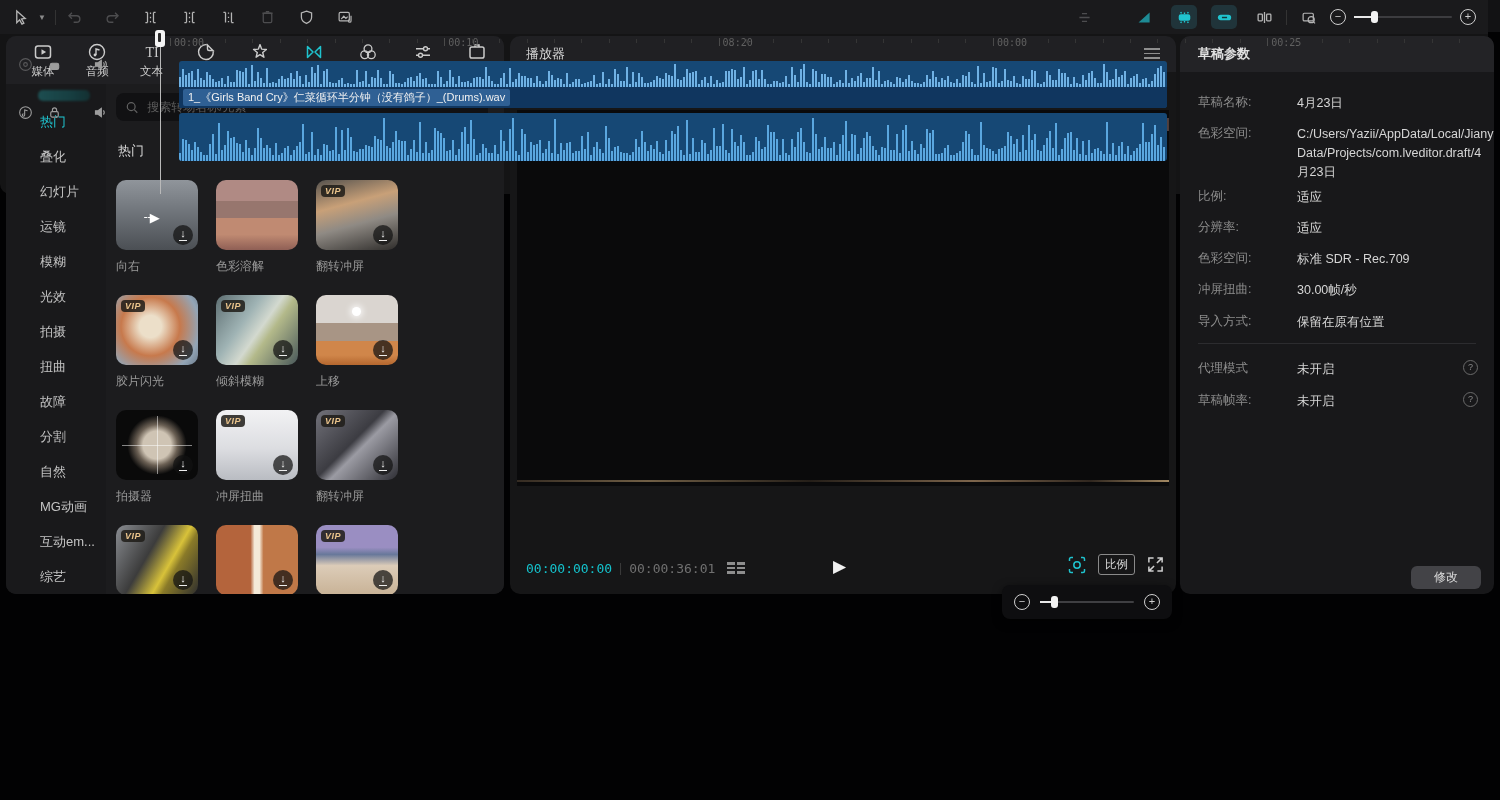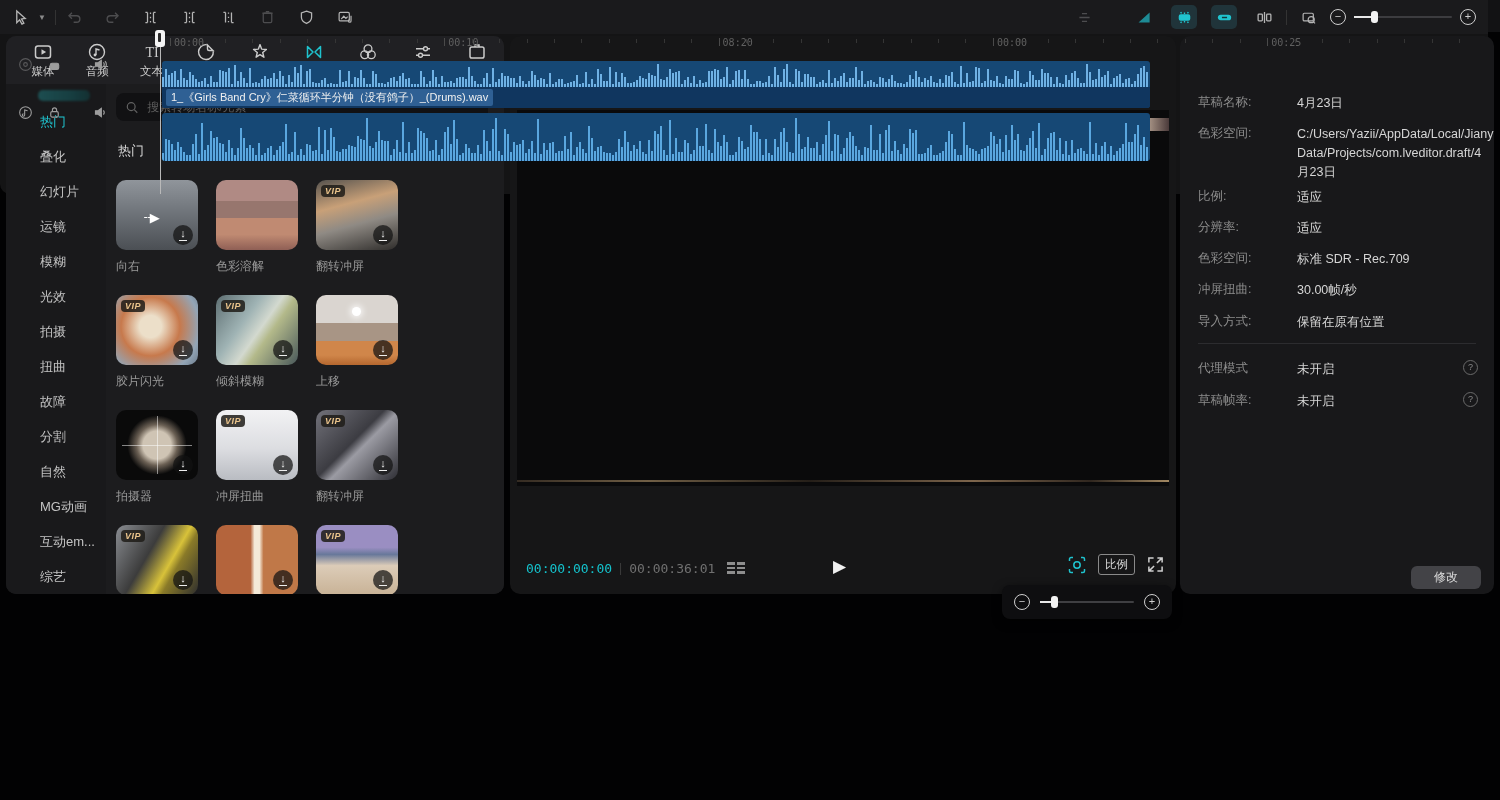--- a/index.html
+++ b/index.html
@@ -120,21 +120,21 @@
   #tl-ruler{position:absolute;left:0;top:34px;width:1488px;height:18px;}
   .rtick{position:absolute;top:4px;width:1px;height:8px;background:#4a4a4a;}
   .rtick.minor{height:4px;background:#353535;top:5px;}
   .rlabel{position:absolute;top:3px;font-size:10px;color:#606060;font-family:"DejaVu Sans Mono",monospace;}
   .playhead-line{position:absolute;left:160px;top:46px;width:1px;height:148px;background:#b9b9b9;z-index:5;}
   .playhead-head{position:absolute;left:155px;top:30px;width:10px;height:17px;background:#f4f4f4;border-radius:3px;z-index:6;}
   .playhead-head::after{content:"";position:absolute;left:3px;top:3px;width:2.5px;height:9px;background:#2a2a2a;border-radius:1px;}
   .thdr{position:absolute;display:flex;align-items:center;gap:14px;color:#9d9d9d;}
   .thdr svg{width:15px;height:15px;}
   .thdr .dim{color:#58585a;}
-  .clip{position:absolute;left:162px;width:988px;background:#164875;border-radius:3px;overflow:hidden;}
+  .clip{position:absolute;left:179px;width:988px;background:#164875;border-radius:3px;overflow:hidden;}
   #clip1{top:61px;height:47px;}
   #clip2{top:113px;height:48px;}
   .waveband{position:absolute;left:0;right:0;display:flex;align-items:flex-end;}
   #wave1{top:0;height:26px;}
   #wave2{top:2px;height:46px;}
   .wbar{width:2px;margin-right:1px;background:#6fb1e4;flex:none;}
   #wave2 .wbar{background:#5aa7e0;}
   .namebar{position:absolute;left:0;right:0;bottom:0;height:21px;background:#10365f;display:flex;align-items:center;}
   .namechip{margin-left:4px;background:#2f6094;border-radius:2px;padding:1px 5px;font-size:11px;color:#f0f0f0;white-space:nowrap;}
   
@@ -405,20 +405,28 @@
               <span class="ar">↓</span>
               <span class="bar"></span>
             </span>
           </div>
         </div>
       </div>
   </div>
 </div>
 
 <div id="player-panel" class="panel">
+  <div id="player-header">
+    <span class="player-title">播放器</span>
+    <div class="hamburger">
+        <div></div>
+        <div></div>
+        <div></div>
+      </div>
+  </div>
   <div id="video">
     <div class="film-strip"></div>
     <div class="film-line"></div>
   </div>
   <div id="player-controls">
     <span class="tc-cur">00:00:00:00</span>
     <span class="tc-sep">|</span>
     <span class="tc-dur">00:00:36:01</span>
     <div class="quality-icon">
       <span class="col">
@@ -440,20 +448,23 @@
         </svg>
       <div class="ratio-btn">比例</div>
       <svg class="expand-icon" viewBox="0 0 18 18" fill="none" stroke="currentColor" stroke-width="1.6">
           <path d="M11 2h5v5M7 16H2v-5M16 11v5h-5M2 7V2h5M16 2l-5.5 5.5M2 16l5.5-5.5"></path>
         </svg>
     </div>
   </div>
 </div>
 
 <div id="right-panel" class="panel">
+  <div id="draft-header">
+    <span class="draft-title">草稿参数</span>
+  </div>
   <div id="draft-fields">
       <div class="frow" style="top: 58px;">
         <span class="flabel">草稿名称:</span>
         <span class="fvalue">4月23日</span>
       </div>
       <div class="frow" style="top: 89px;">
         <span class="flabel">色彩空间:</span>
         <span class="fvalue">C:/Users/Yazii/AppData/Local/JianyingPro/User Data/Projects/com.lveditor.draft/4月23日</span>
       </div>
       <div class="frow" style="top: 152px;">

